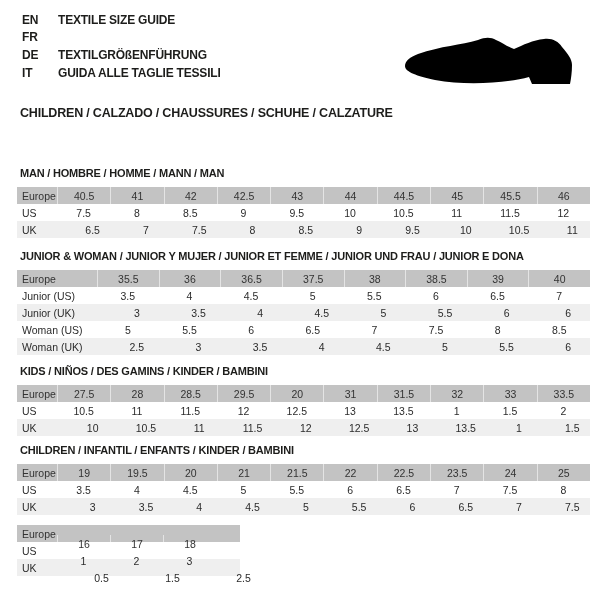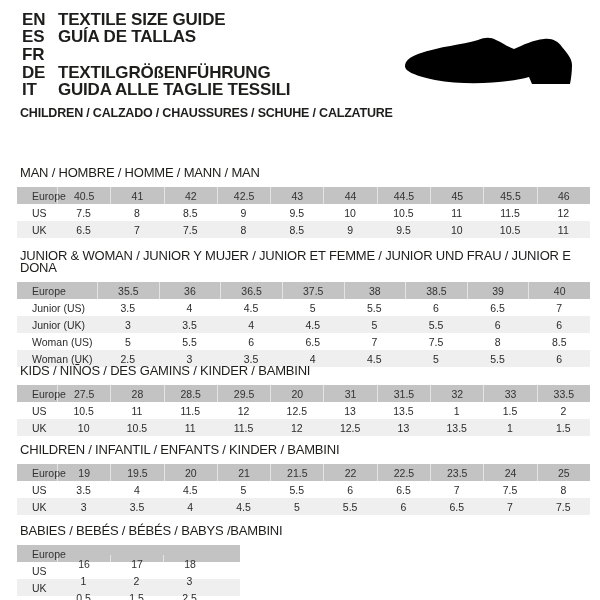--- a/index.html
+++ b/index.html
@@ -3,56 +3,52 @@
 <meta charset="utf-8">
 <style>
   html,body{margin:0;padding:0;background:#fff;}
   .page{
     position:relative;width:600px;height:600px;background:#ffffff;overflow:hidden;
     font-family:"Liberation Sans",sans-serif;color:#1d1d1b;
   }
   
   .langs{position:absolute;left:22px;top:11px;}
   .lang-row{display:flex;height:17.6px;align-items:center;font-weight:bold;
-    font-size:17px;letter-spacing:-0.2px;}
+    font-size:12px;letter-spacing:-0.2px;}
   .lang-code{width:36px;flex:0 0 auto;}
   .category-title{position:absolute;left:20px;top:106px;font-weight:bold;
     font-size:12.5px;letter-spacing:-0.2px;}
   
   .shoe{position:absolute;left:395px;top:28px;width:185px;height:75px;}
   
   .section{position:absolute;left:17px;width:573px;}
   #sec-0{top:167px}#sec-1{top:250px}#sec-2{top:365px}#sec-3{top:444px}#sec-4{top:525px}
-  .section-title{font-weight:normal;font-size:13px;line-height:12px;
+  .section-title{font-weight:bold;font-size:11px;line-height:12px;
     padding-left:3px;margin:0 0 8px 0;letter-spacing:-0.2px;}
   .size-table{width:573px;}
   .size-table.cols-3{width:223px;}
   .t-row{display:flex;height:17px;align-items:center;font-size:10.5px;color:#2b2b2b;}
   .t-row.header{background:#c3c3c3;color:#333;}
-  .t-row.zebra{background:#efefef;}
-  .row-label{flex:0 0 auto;width:40px;padding-left:15px;box-sizing:border-box;}
+  .t-row.zebra{background:#efefef;gap:18px;}
+  .row-label{flex:0 0 auto;width:40px;padding-left:5px;box-sizing:border-box;}
   .wide-label .row-label{width:80px;}
   .cell{flex:1 1 0;text-align:center;}
   .cols-3 .cell{flex:0 0 53px;margin-top:20px;}
   .t-row.header .cell{border-left:1px solid rgba(255,255,255,0.55);height:100%;
     display:flex;align-items:center;justify-content:center;box-sizing:border-box;}
 </style>
 </head>
 <body>
 
 <div class="page">
 
   <div class="langs">
       <div class="lang-row">
         <span class="lang-code">EN</span>
         <span>TEXTILE SIZE GUIDE</span>
-      </div>
-      <div class="lang-row">
-        <span class="lang-code">ES</span>
-        <span>GUÍA DE TALLAS</span>
       </div>
       <div class="lang-row">
         <span class="lang-code">FR</span>
       </div>
       <div class="lang-row">
         <span class="lang-code">DE</span>
         <span>TEXTILGRÖßENFÜHRUNG</span>
       </div>
       <div class="lang-row">
         <span class="lang-code">IT</span>
@@ -269,21 +265,20 @@
             <span class="cell">5</span>
             <span class="cell">5.5</span>
             <span class="cell">6</span>
             <span class="cell">6.5</span>
             <span class="cell">7</span>
             <span class="cell">7.5</span>
           </div>
         </div>
       </div>
       <div class="section" id="sec-4">
-        <div class="section-title">BABIES / BEBÉS / BÉBÉS / BABYS /BAMBINI</div>
         <div class="size-table cols-3">
           <div class="t-row header">
             <span class="row-label">Europe</span>
             <span class="cell">16</span>
             <span class="cell">17</span>
             <span class="cell">18</span>
           </div>
           <div class="t-row">
             <span class="row-label">US</span>
             <span class="cell">1</span>

